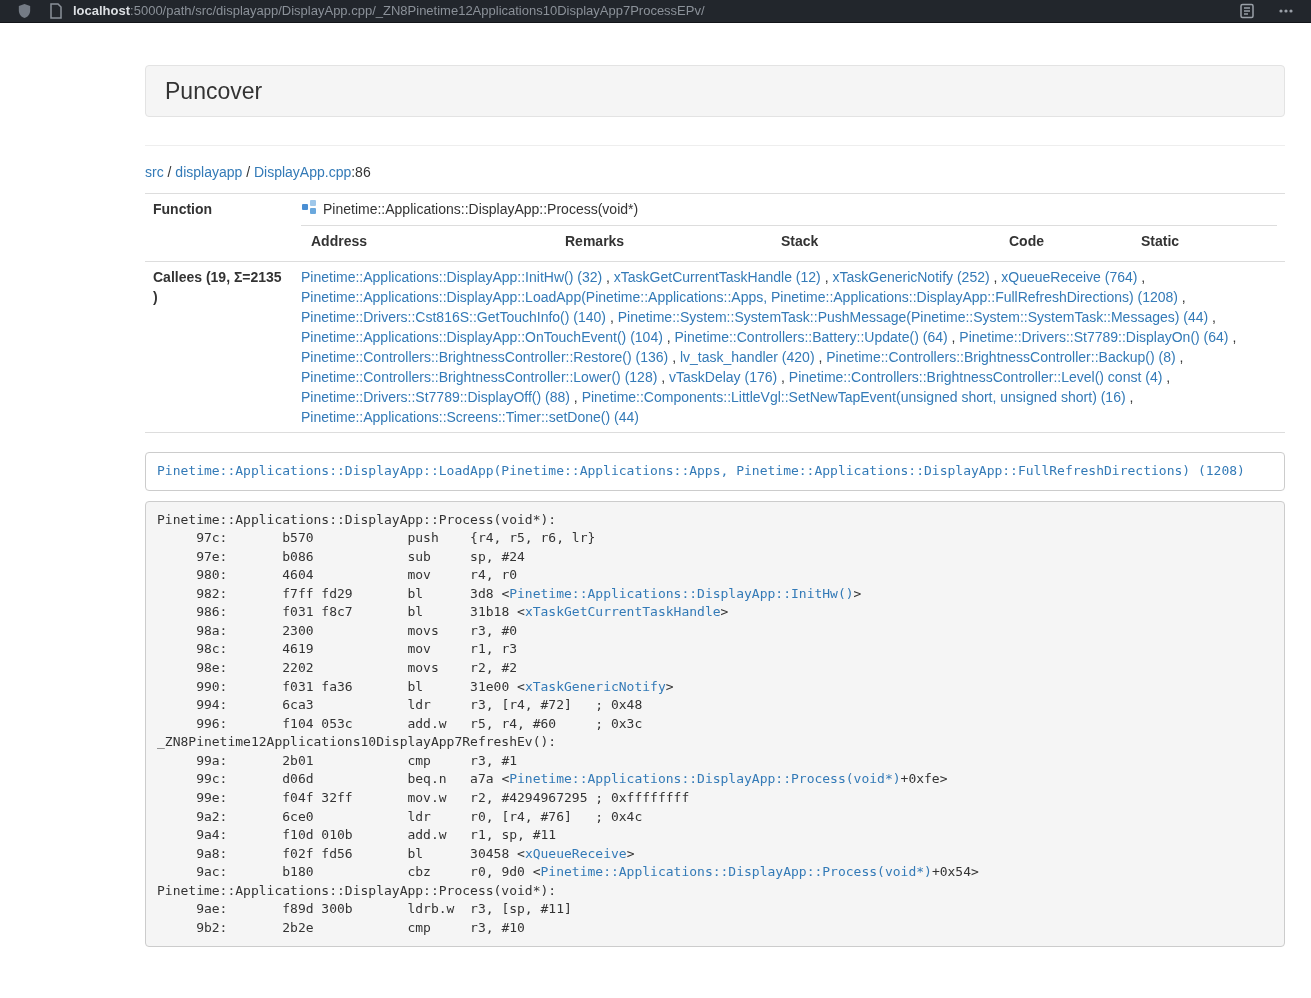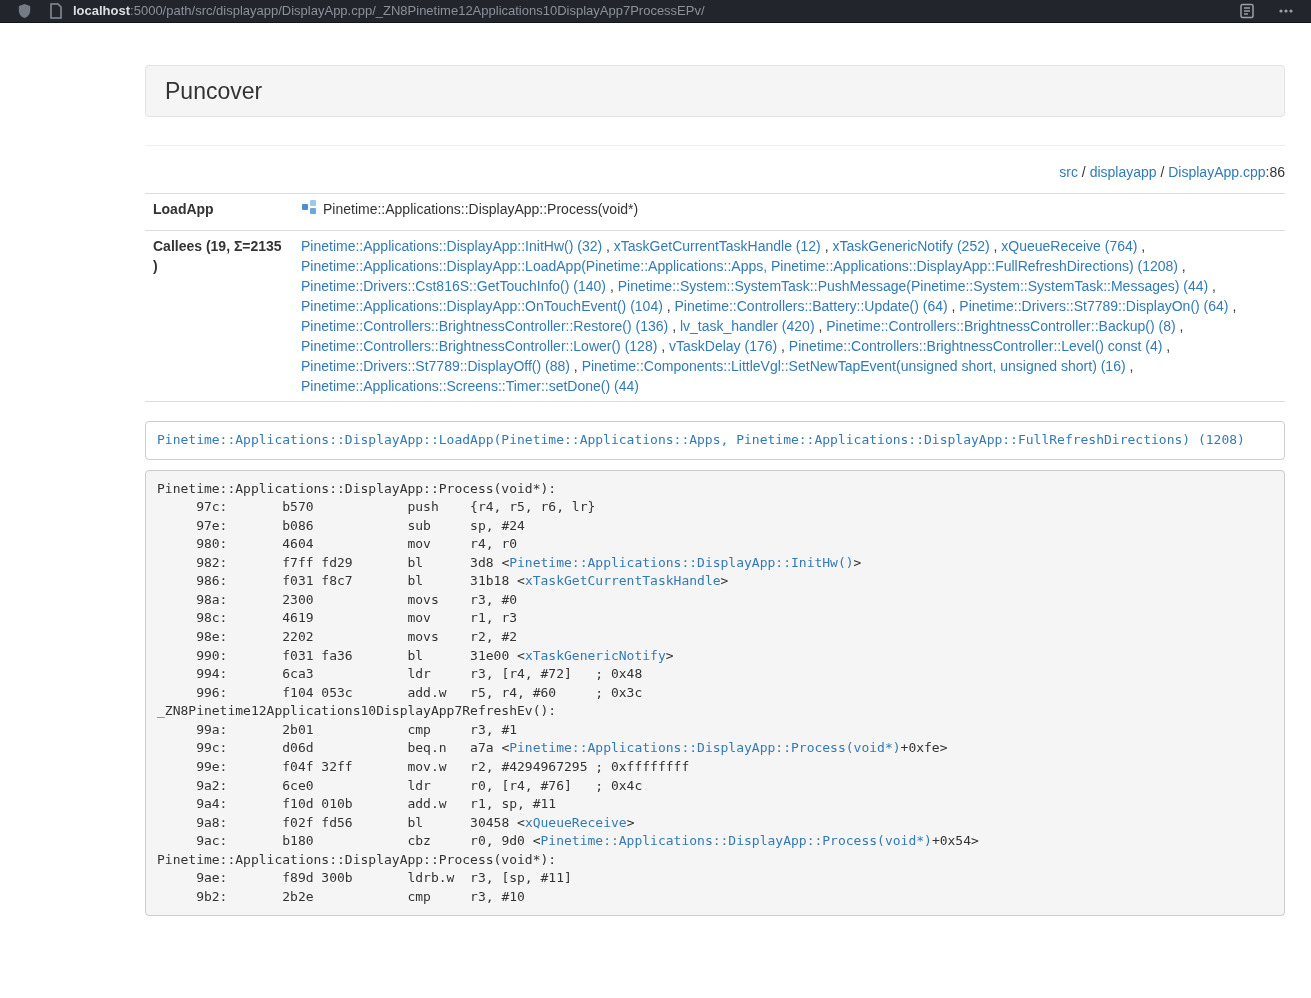--- a/index.html
+++ b/index.html
@@ -12,21 +12,21 @@
   .chrome .gap-s{margin-left:12px;}
   .url{font-size:13px;color:#8b9199;white-space:nowrap;overflow:hidden;margin-left:8px;flex:1;}
   .url .host{color:#dcdfe3;font-weight:bold;}
   .chrome .right{display:flex;align-items:center;gap:18px;margin-left:12px;}
 
   
   .container{width:1140px;margin-left:145px;padding-top:42px;}
   a{color:#337ab7;text-decoration:none;}
   .well{background:#f5f5f5;border:1px solid #e3e3e3;border-radius:4px;padding:12px 19px;font-size:23px;line-height:26px;color:#333;}
   hr{border:none;border-top:1px solid #eee;margin:28px 0 0 0;}
-  .breadcrumb-line{margin:17px 0 10px 0;font-size:14px;text-align:right;}
+  .breadcrumb-line{margin:17px 0 10px 0;font-size:14px;}
   .bc-suffix{color:#333;}
 
   
   table.info-table{width:100%;border-collapse:collapse;border-bottom:1px solid #ddd;}
   table.info-table>tbody>tr>th,
   table.info-table>tbody>tr>td{border-top:1px solid #ddd;padding:5px 8px;text-align:left;vertical-align:top;font-size:14px;line-height:20px;}
   table.info-table>tbody>tr>th{width:148px;font-weight:bold;}
   .fn-line{display:flex;align-items:center;gap:6px;}
   table.inner{width:100%;border-collapse:collapse;margin-top:5px;}
   table.inner th,table.inner td{border-top:1px solid #ddd;padding:5px 10px;text-align:left;font-size:14px;line-height:20px;}
@@ -82,34 +82,41 @@
     <span>Puncover</span>
   </div>
 
   <hr>
 
   <div class="breadcrumb-line"><a href="#">src</a><span> / </span><a href="#">displayapp</a><span> / </span><a href="#">DisplayApp.cpp</a><span class="bc-suffix">:86</span></div>
 
   <table class="info-table">
     <tbody>
       <tr>
-        <th>LoadApp</th>
+        <th>Function</th>
         <td>
           <div class="fn-line">
             <span>
               <svg width="16" height="16" viewBox="0 0 16 16">
                   <rect x="1" y="5" width="6" height="6" rx="1" fill="#4a8fd3"></rect>
                   <rect x="9" y="1" width="6" height="6" rx="1" fill="#9ec7ea"></rect>
                   <rect x="9" y="9" width="6" height="6" rx="1" fill="#6aa8dd"></rect>
                 </svg>
             </span>
             <span>Pinetime::Applications::DisplayApp::Process(void*)</span>
           </div>
           <table class="inner">
             <tbody>
+              <tr>
+                <th>Address</th>
+                <th>Remarks</th>
+                <th>Stack</th>
+                <th>Code</th>
+                <th>Static</th>
+              </tr>
             </tbody>
           </table>
         </td>
       </tr>
       <tr>
         <th>Callees (19, Σ=2135 )</th>
         <td class="callees-cell"><a href="#">Pinetime::Applications::DisplayApp::InitHw() (32)</a> , <a href="#">xTaskGetCurrentTaskHandle (12)</a> , <a href="#">xTaskGenericNotify (252)</a> , <a href="#">xQueueReceive (764)</a> , <a href="#">Pinetime::Applications::DisplayApp::LoadApp(Pinetime::Applications::Apps, Pinetime::Applications::DisplayApp::FullRefreshDirections) (1208)</a> , <a href="#">Pinetime::Drivers::Cst816S::GetTouchInfo() (140)</a> , <a href="#">Pinetime::System::SystemTask::PushMessage(Pinetime::System::SystemTask::Messages) (44)</a> , <a href="#">Pinetime::Applications::DisplayApp::OnTouchEvent() (104)</a> , <a href="#">Pinetime::Controllers::Battery::Update() (64)</a> , <a href="#">Pinetime::Drivers::St7789::DisplayOn() (64)</a> , <a href="#">Pinetime::Controllers::BrightnessController::Restore() (136)</a> , <a href="#">lv_task_handler (420)</a> , <a href="#">Pinetime::Controllers::BrightnessController::Backup() (8)</a> , <a href="#">Pinetime::Controllers::BrightnessController::Lower() (128)</a> , <a href="#">vTaskDelay (176)</a> , <a href="#">Pinetime::Controllers::BrightnessController::Level() const (4)</a> , <a href="#">Pinetime::Drivers::St7789::DisplayOff() (88)</a> , <a href="#">Pinetime::Components::LittleVgl::SetNewTapEvent(unsigned short, unsigned short) (16)</a> , <a href="#">Pinetime::Applications::Screens::Timer::setDone() (44)</a></td>
       </tr>
     </tbody>
   </table>

